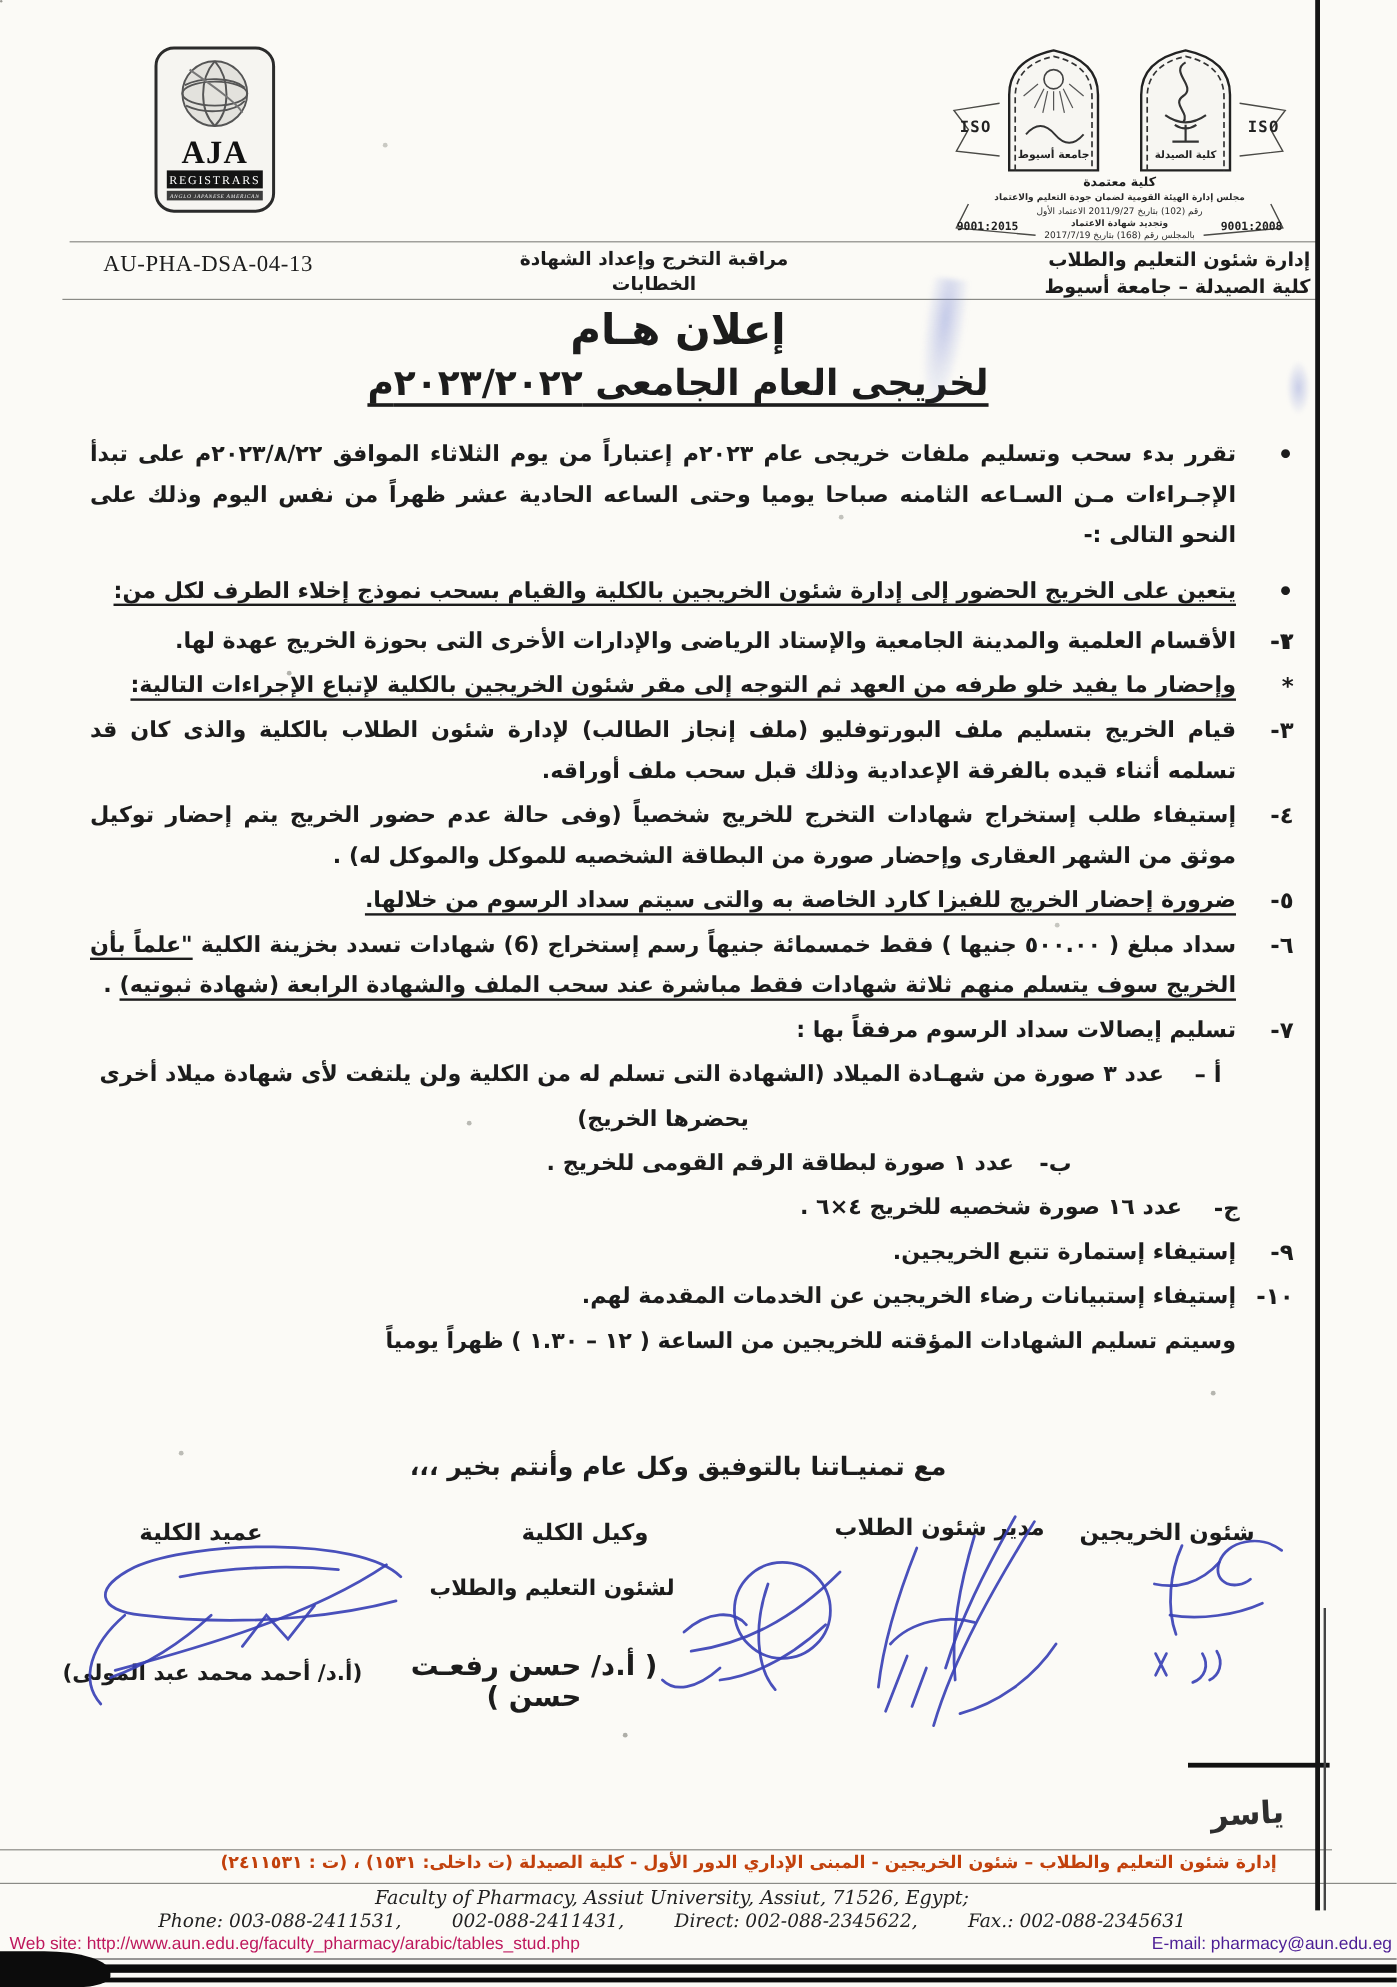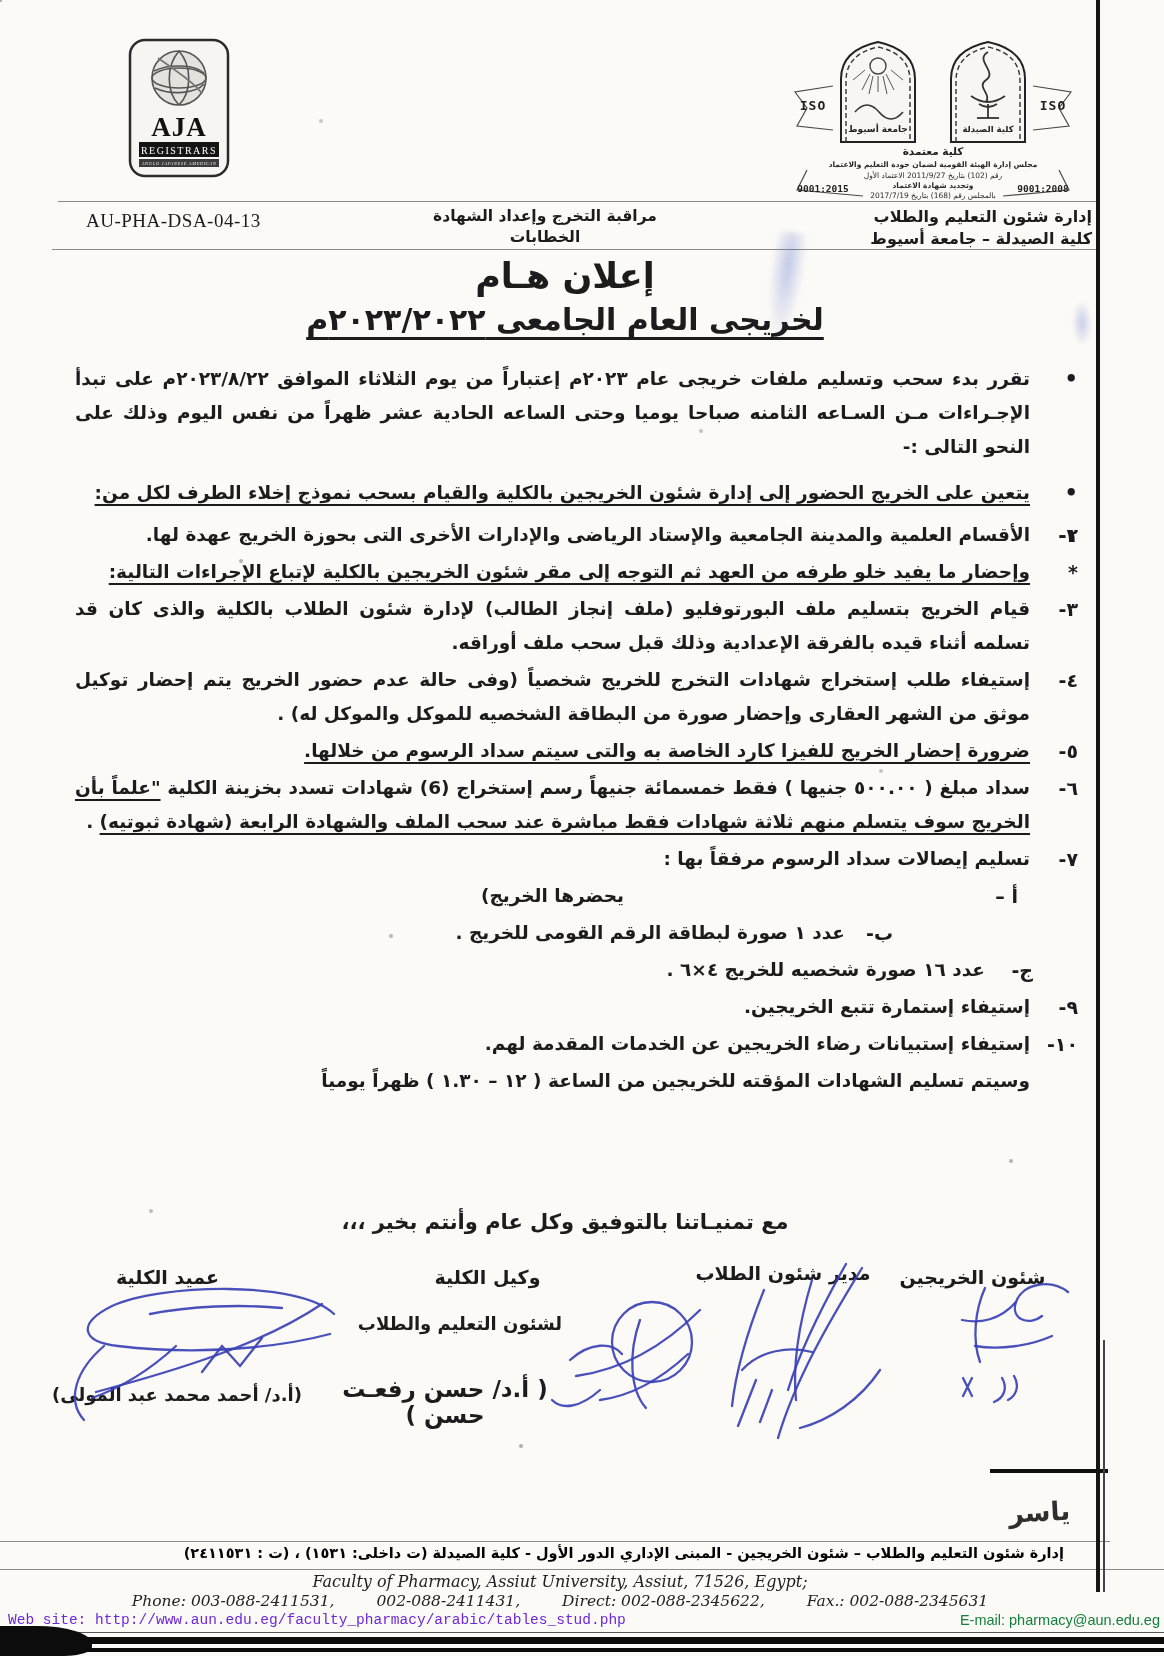--- a/index.html
+++ b/index.html
@@ -53,27 +53,27 @@
   #sig-n2{left:315px;top:1376px;width:260px;font-size:23px;}
   #sig-n3{left:42px;top:1384px;width:270px;font-size:18px;}
   #sig-svg{left:0;top:1250px;}
   #sig-svg path,#sig-svg circle{stroke:var(--ink);stroke-width:2.3;fill:none;stroke-linecap:round;opacity:.92;}
 
   
   #sign-line{left:990px;top:1469px;width:118px;height:4px;background:#111;}
   #handwritten-note{left:975px;top:1498px;width:95px;font-size:26px;color:#2e2e2e;direction:rtl;transform:rotate(-3deg);font-weight:bold;}
 
   #ftr-line1{left:0;top:1541px;width:1110px;}
-  #ftr-arabic{right:100px;top:1545px;width:1000px;text-align:right;direction:rtl;font-size:14.5px;font-weight:600;color:#000000;}
+  #ftr-arabic{right:100px;top:1545px;width:1000px;text-align:right;direction:rtl;font-size:14.5px;font-weight:600;color:#c2410c;}
   #ftr-line2{left:0;top:1569px;width:1164px;}
   .eng{font-family:"DejaVu Serif",serif;font-style:italic;color:#222;}
   #ftr-address{left:0;top:1572px;width:1120px;text-align:center;font-size:16px;}
   #ftr-phones{left:0;top:1592px;width:1120px;display:flex;justify-content:center;gap:42px;font-size:15.5px;}
-  #ftr-web{left:8px;top:1612px;font-size:14.5px;font-family:Liberation Mono, monospace;color:#6d28d9;}
-  #ftr-email{right:4px;top:1612px;font-size:14.5px;font-family:"Liberation Sans",sans-serif;color:#15803d;}
+  #ftr-web{left:8px;top:1612px;font-size:14.5px;font-family:Liberation Sans, sans-serif;color:#be185d;}
+  #ftr-email{right:4px;top:1612px;font-size:14.5px;font-family:"Liberation Sans",sans-serif;color:#4c1d95;}
   #ftr-line3{left:0;top:1632px;width:1164px;background:#555;}
   #bar1{left:0;top:1637px;width:1164px;height:7px;background:#0c0c0c;}
   #bar2{left:0;top:1648px;width:1164px;height:4px;background:#0c0c0c;}
 
   
   #edge-right{left:1096px;top:0;width:4px;height:1592px;background:#151515;}
   #edge-right2{left:1103px;top:1340px;width:2px;height:252px;background:#444;}
   #corner-blob{left:0;top:1626px;width:92px;height:30px;background:#0c0c0c;border-radius:0 60% 30% 0;}
   #ink-smudge{left:768px;top:232px;width:34px;height:110px;background:radial-gradient(ellipse at 50% 30%,rgba(90,110,205,.35),rgba(90,110,205,0) 70%);filter:blur(2px);transform:rotate(8deg);}
   #ink-smudge2{left:1072px;top:300px;width:20px;height:46px;background:radial-gradient(ellipse,rgba(80,100,200,.3),rgba(80,100,200,0) 70%);filter:blur(1.5px);}
@@ -203,20 +203,21 @@
     <div class="item">
     <span class="marker">٦-</span>
     <span class="txt"><span>سداد مبلغ ( ٥٠٠.٠٠ جنيها ) فقط خمسمائة جنيهاً  رسم إستخراج (6) شهادات تسدد بخزينة الكلية </span><span class="u">"علماً بأن الخريج سوف يتسلم منهم ثلاثة شهادات فقط مباشرة عند سحب الملف والشهادة الرابعة (شهادة ثبوتيه)</span><span> .</span></span>
   </div>
     <div class="item">
     <span class="marker">٧-</span>
     <span class="txt"><span>تسليم إيصالات سداد الرسوم مرفقاً بها :</span></span>
   </div>
     <div class="item" style="margin-right: 60px;">
     <span class="marker">أ –</span>
+    <span class="txt"><span>عدد ٣ صورة من شهـادة الميلاد (الشهادة التى تسلم له من الكلية ولن يلتفت لأى شهادة ميلاد أخرى</span></span>
   </div>
     <div class="item center">
     <span class="marker"></span>
     <span class="txt"><span>يحضرها الخريج)</span></span>
   </div>
     <div class="item" style="margin-right: 185px;">
     <span class="marker">ب-</span>
     <span class="txt"><span>عدد ١ صورة لبطاقة الرقم القومى للخريج .</span></span>
   </div>
     <div class="item" style="margin-right: 45px;">

